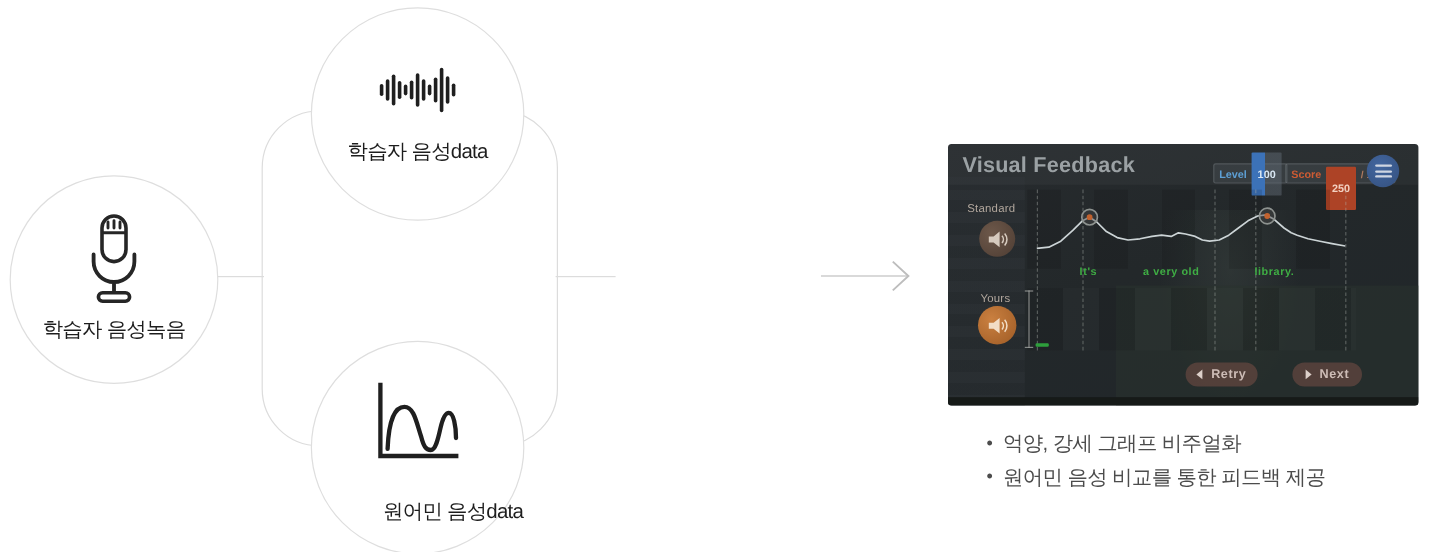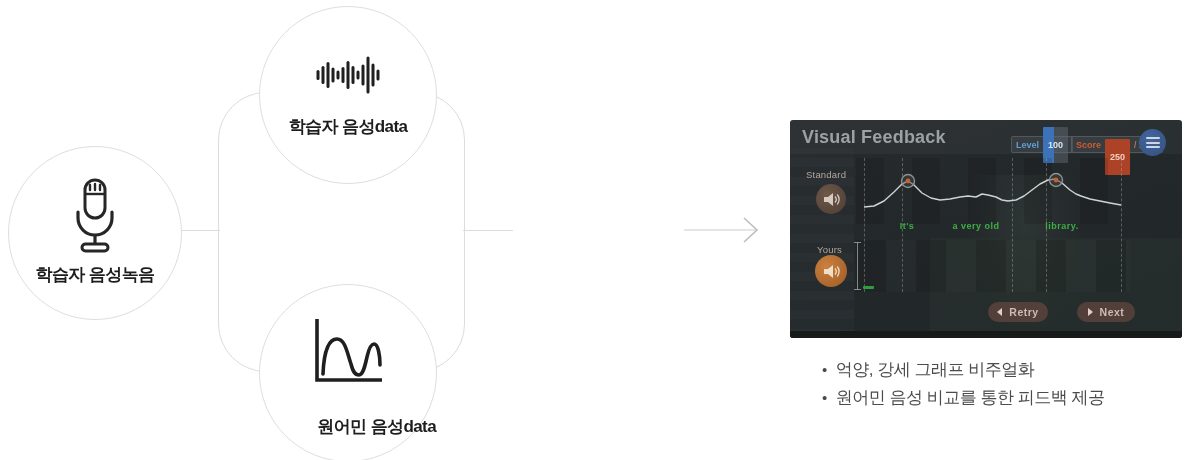--- a/index.html
+++ b/index.html
@@ -17,21 +17,21 @@
   .flow-arrow { position:absolute; left:684px; top:215px; z-index:1; }
   
   .node { position:absolute; background:#ffffff; border:1px solid #dedede;
     border-radius:50%; z-index:2; }
   .node-record   { left:8px;   top:146px; width:174px; height:174px; }
   .node-learner  { left:259px; top:6px;   width:178px; height:178px; }
   .node-native   { left:259px; top:284px; width:178px; height:178px; }
   .node-analysis { left:511px; top:147px; width:172px; height:172px; }
   .node-icon { position:absolute; left:0; width:100%; display:flex; justify-content:center; }
   .node-label { position:absolute; left:0; width:100%; text-align:center;
-    font-size:17px; font-weight:700; color:#1d1d1d; letter-spacing:-0.6px; }
+    font-size:17px; font-weight:400; color:#1d1d1d; letter-spacing:-0.6px; }
   .node-record   .node-icon { top:30px; }  .node-record   .node-label { top:116px; }
   .node-learner  .node-icon { top:48px; }  .node-learner  .node-label { top:108px; }
   .node-native   .node-icon { top:32px; }  .node-native   .node-label { top:130px;text-align:right; }
   .node-analysis .node-icon { top:24px; }  .node-analysis .node-label { top:110px; }
   
   .panel { position:absolute; left:790px; top:120px; width:392px; height:218px;
     background:linear-gradient(160deg,#272b2e 0%, #23282a 45%, #20262a 100%);
     border-radius:3px; overflow:hidden; z-index:2; }
   .ph-build { position:absolute; left:0; top:28px; width:64px; height:190px; opacity:.45;
     background:repeating-linear-gradient(0deg,#32373c 0 9px,#2a2f33 9px 19px); }

